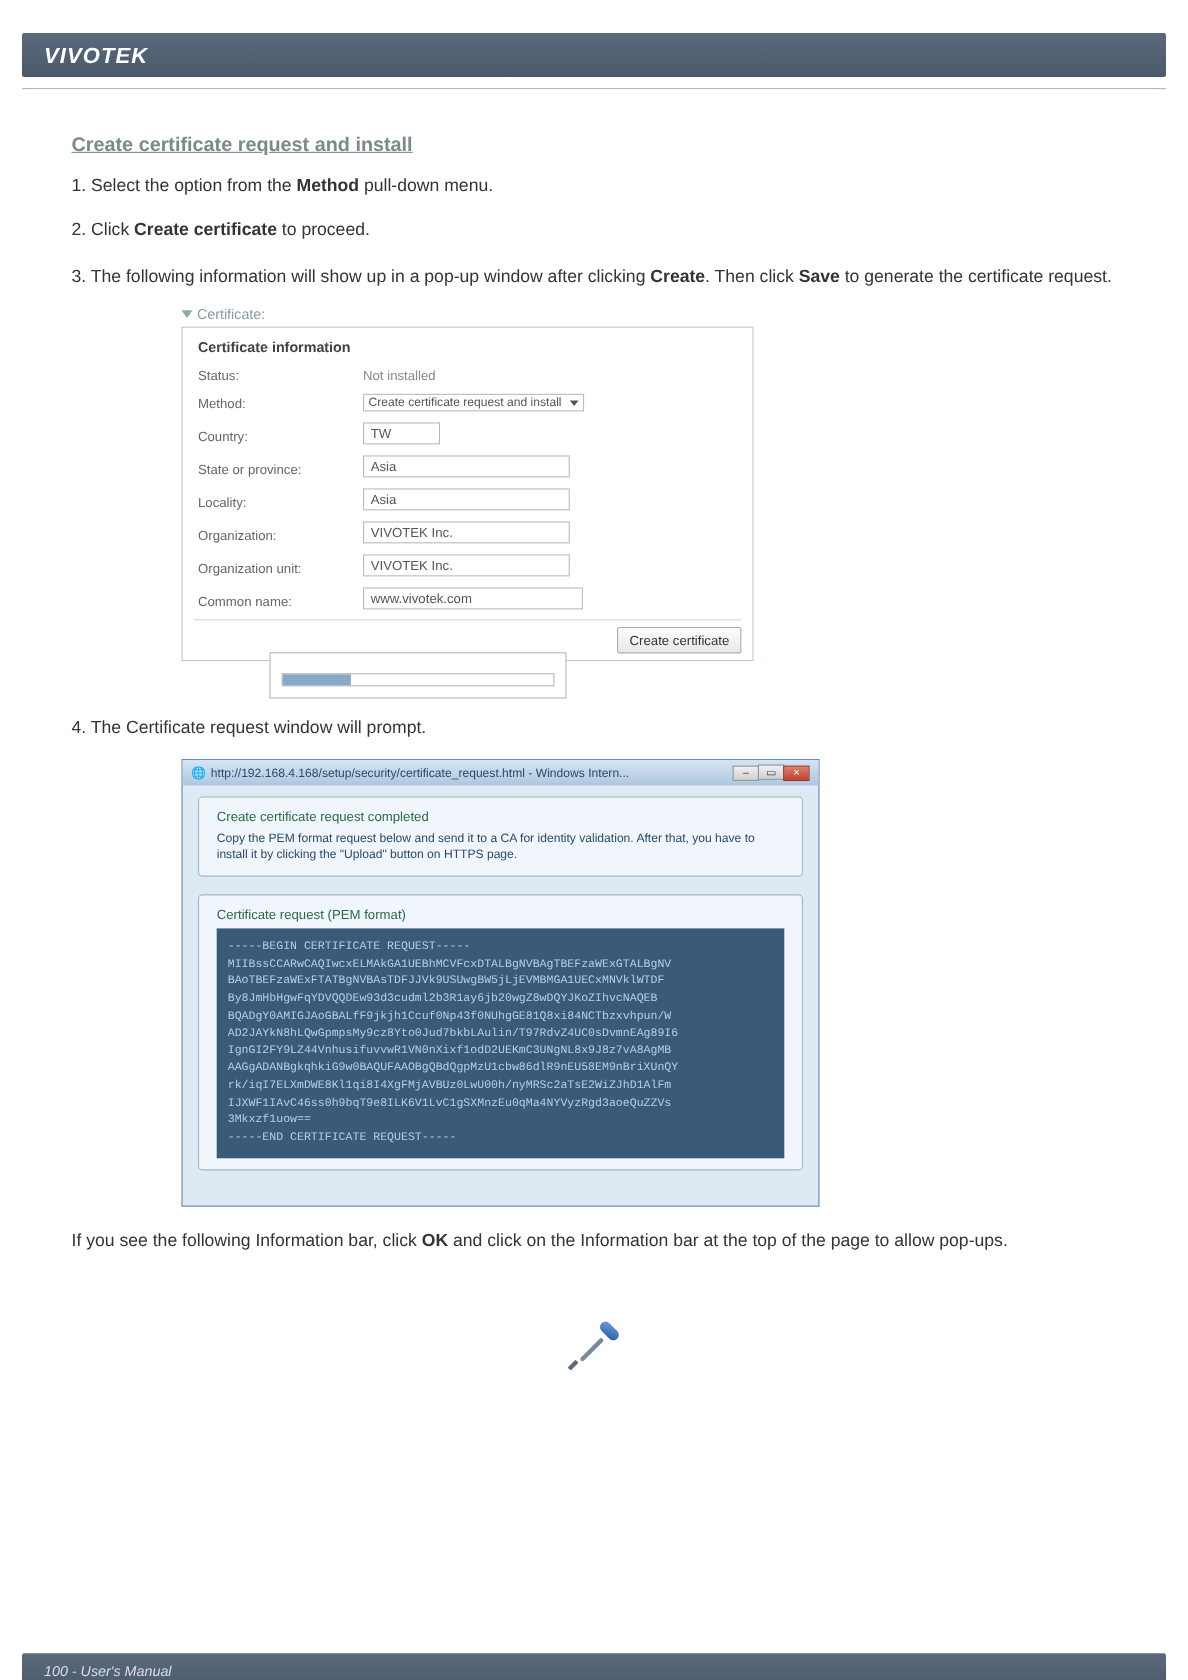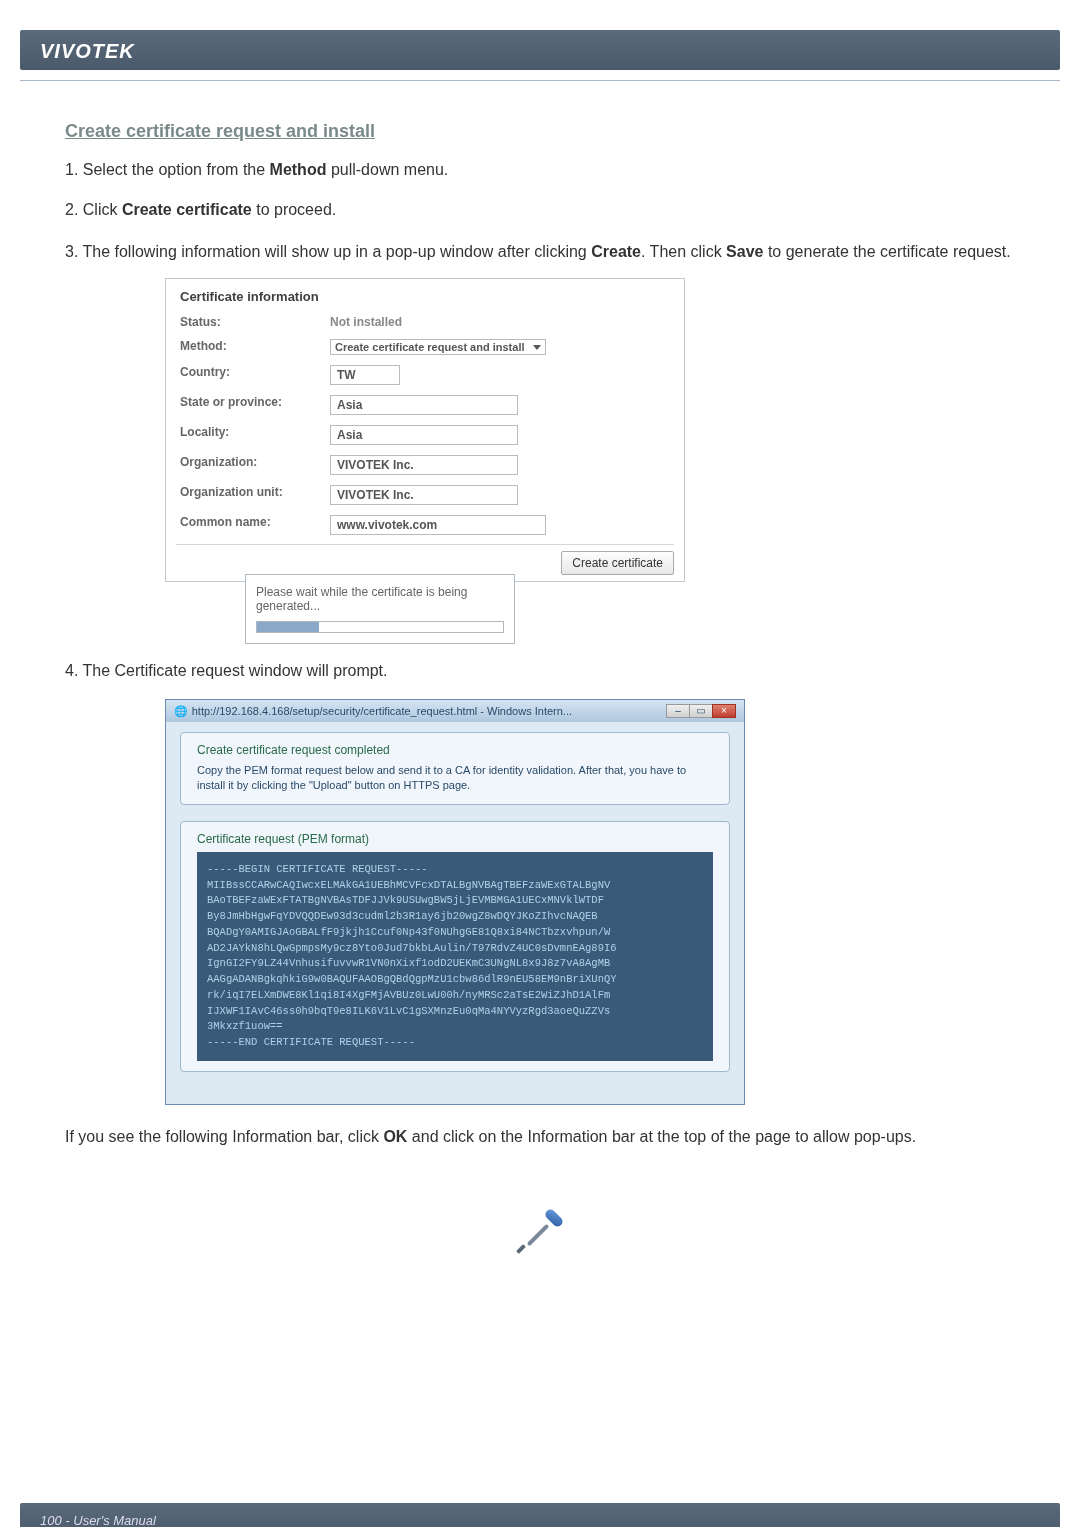--- a/index.html
+++ b/index.html
@@ -84,22 +84,21 @@
     .cert-panel-title {
       font-size: 13px;
       font-weight: bold;
       padding: 10px 14px 6px 14px;
       color: #404040;
     }
     .cert-row {
       display: flex;
       padding: 5px 14px;
       font-size: 12px;
-      align-items: flex-start;
-      font-weight: bold;
+      align-items: flex-end;
     }
     .cert-label {
       width: 150px;
       color: #666;
     }
     .cert-val {
       color: #888;
     }
     .cert-select {
       font-size: 11px;
@@ -119,21 +118,21 @@
       margin-left: 4px;
     }
     .cert-input-box {
       border: 1px solid #bbb;
       padding: 2px 6px;
       font-size: 12px;
       width: 188px;
       color: #555;
       background: #fff;
     }
-    .cert-input-box.wide { width: 216px; }
+    .cert-input-box.wide { width: 200px; }
     .cert-sep {
       border-top: 1px solid #d0d8e0;
       margin: 4px 10px 2px 10px;
     }
     .cert-btn-row {
       text-align: right;
       padding: 4px 10px 6px 10px;
     }
     .cert-btn {
       display: inline-block;
@@ -273,20 +272,23 @@
     <div class="step">
       <span>2. Click </span><span class="bold">Create certificate</span><span> to proceed.</span>
     </div>
 
     <div class="step step-block">
       <span>3. The following information will show up in a pop-up window after clicking </span><span class="bold">Create</span><span>. Then click </span><span class="bold">Save</span><span> to generate the certificate request.</span>
       <div class="step-indent" style="margin-top:-2px;"></div>
     </div>
 
     <div class="panel-wrap">
+      <div class="cert-header-small">
+        <span class="tri"></span><span>Certificate:</span>
+      </div>
       <div class="cert-panel">
         <div class="cert-panel-title">Certificate information</div>
 
         <div class="cert-row">
           <div class="cert-label">Status:</div>
           <div class="cert-val">Not installed</div>
         </div>
         <div class="cert-row">
           <div class="cert-label">Method:</div>
           <div class="cert-select">
@@ -317,21 +319,20 @@
         <div class="cert-row">
           <div class="cert-label">Common name:</div>
           <div class="cert-input-box wide">www.vivotek.com</div>
         </div>
         <div class="cert-sep"></div>
         <div class="cert-btn-row">
           <span class="cert-btn">Create certificate</span>
         </div>
       </div>
       <div class="progress-popup">
-        <div>Please wait while the certificate is being generated...</div>
         <div class="progress-bar">
           <div class="progress-fill"></div>
         </div>
       </div>
     </div>
 
     <div class="step" style="margin-top:14px">4. The Certificate request window will prompt.</div>
 
     <div class="ie-window">
       <div class="ie-title">

